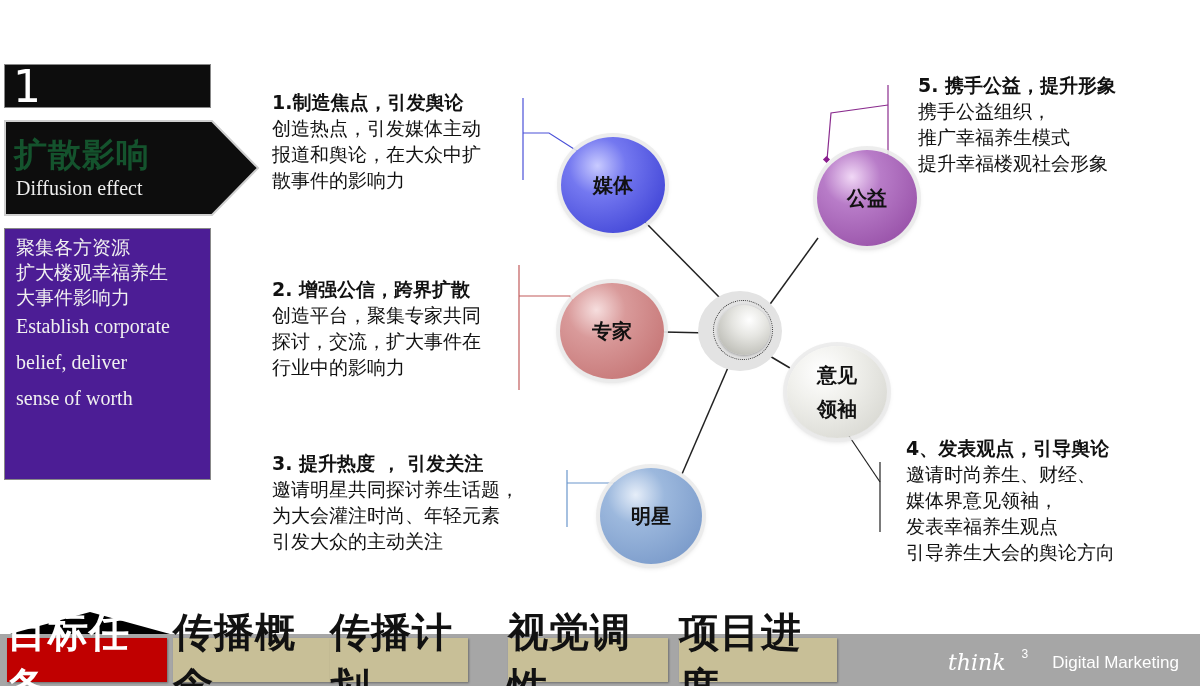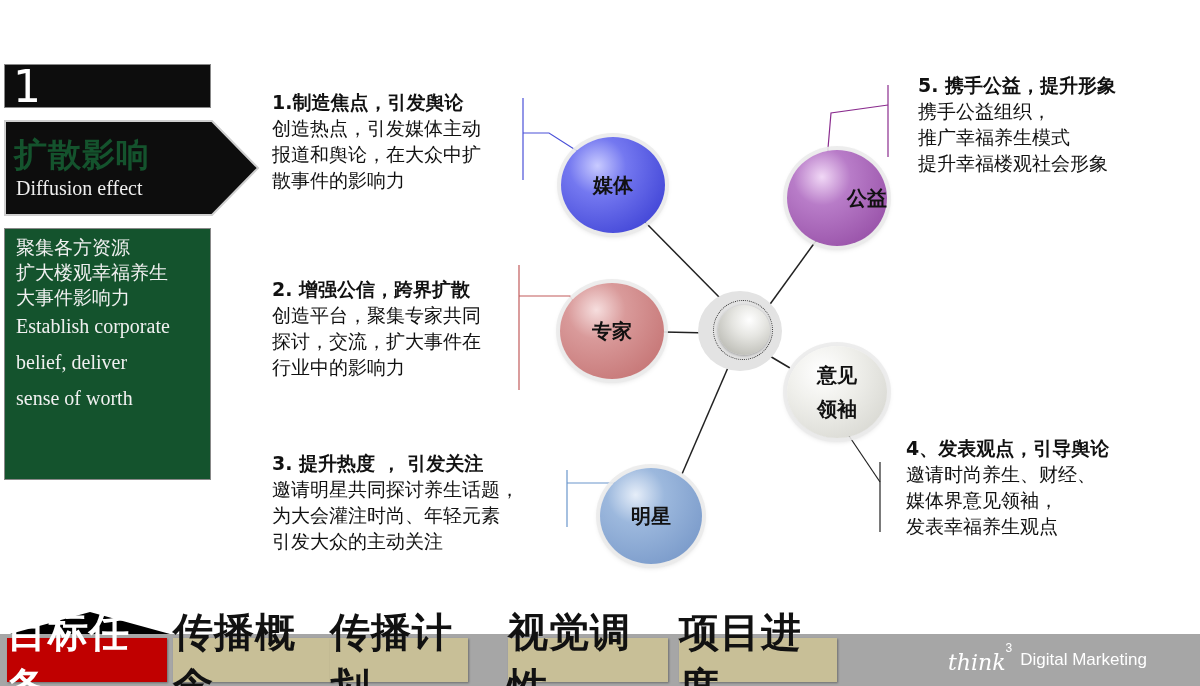--- a/index.html
+++ b/index.html
@@ -8,41 +8,41 @@
 
   
   .num-box { position: absolute; left: 4px; top: 64px; width: 207px; height: 44px; background: #0d0d0d; border: 1px solid #888; }
   .num-box span { position: absolute; left: 8px; top: -2px; color: #fff; font-size: 44px; font-family: "DejaVu Sans", sans-serif; font-weight: normal; line-height: 48px; }
 
   .arrow-box { position: absolute; left: 4px; top: 120px; width: 254px; height: 96px; }
   .arrow-box svg { position: absolute; left: 0; top: 0; }
   .arrow-title { position: absolute; left: 14px; top: 133px; color: #14532d; font-size: 33px; font-weight: bold; font-family: "DejaVu Sans", sans-serif; letter-spacing: 1px; }
   .arrow-sub { position: absolute; left: 16px; top: 177px; color: #eee; font-size: 20px; font-family: "Liberation Serif", serif; }
 
-  .desc-box { position: absolute; left: 4px; top: 228px; width: 207px; height: 252px; background: #14532d; border: 1px solid #888; padding: 6px 0 0 11px; color: #f0f0f0; }
+  .desc-box { position: absolute; left: 4px; top: 228px; width: 207px; height: 252px; background: #4c1d95; border: 1px solid #888; padding: 6px 0 0 11px; color: #f0f0f0; }
   .desc-cn { font-size: 19px; line-height: 25px; font-family: "DejaVu Sans", sans-serif; }
   .desc-en { font-size: 20px; line-height: 40px; font-family: "Liberation Serif", serif; margin-top: -4px; }
 
   
   .tblock { position: absolute; font-family: "DejaVu Sans", sans-serif; color: #111; }
   .tblock .t-title { font-weight: bold; font-size: 19px; line-height: 25px; }
   .tblock .t-line { font-size: 19px; line-height: 26px; }
 
   
   .bubble { position: absolute; border-radius: 50%; display: flex; align-items: center; justify-content: center; text-align: center; font-weight: bold; font-family: "DejaVu Sans", sans-serif; color: #111; box-shadow: 0 0 0 4px rgba(235,235,235,0.9), 0 2px 6px rgba(0,0,0,0.25); }
   .bubble span { font-size: 20px; line-height: 34px; }
 
   svg.lines { position: absolute; left: 0; top: 0; }
 
   
   .nav-triangle { position: absolute; left: 10px; top: 612px; width: 0; height: 0; border-left: 80px solid transparent; border-right: 80px solid transparent; border-bottom: 22px solid #000; }
   .nav-bar { position: absolute; left: 0; top: 634px; width: 1200px; height: 52px; background: #a6a6a6; }
   .nav-tab { position: absolute; top: 638px; height: 44px; display: flex; align-items: center; justify-content: center; font-size: 40px; font-weight: bold; font-family: "DejaVu Sans", sans-serif; color: #111; background: #c8bf97; box-shadow: 1px 1px 2px rgba(0,0,0,0.35); letter-spacing: 1px; }
   .nav-tab.active { background: #c00000; color: #fff; }
-  .brand { position: absolute; left: 948px; top: 650px; color: #fff; display: flex; align-items: flex-start; }
+  .brand { position: absolute; left: 948px; top: 650px; color: #fff; display: flex; align-items: center; gap: 16px; }
   .brand .logo { font-family: "DejaVu Serif", serif; font-style: italic; font-size: 22px; }
   .brand .sup { font-size: 12px; vertical-align: super; position: relative; top: -9px; margin-right: 8px; }
   .brand .name { font-size: 17px; font-family: "Liberation Sans", sans-serif; }
 </style>
 </head>
 <body>
 
 <div class="num-box">
   <span>1</span>
 </div>
@@ -113,34 +113,35 @@
   <div class="t-line">邀请明星共同探讨养生话题，</div>
   <div class="t-line">为大会灌注时尚、年轻元素</div>
   <div class="t-line">引发大众的主动关注</div>
 </div>
 
 <div class="tblock" style="left:906px; top:436px;">
   <div class="t-title">4、发表观点，引导舆论</div>
   <div class="t-line">邀请时尚养生、财经、</div>
   <div class="t-line">媒体界意见领袖，</div>
   <div class="t-line">发表幸福养生观点</div>
+  <div class="t-line">引导养生大会的舆论方向</div>
 </div>
 
 <div class="tblock" style="left:918px; top:73px;">
   <div class="t-title">5.  携手公益，提升形象</div>
   <div class="t-line">携手公益组织，</div>
   <div class="t-line">推广幸福养生模式</div>
   <div class="t-line">提升幸福楼观社会形象</div>
 </div>
 
 <div class="bubble" style="left:561px; top:137px; width:104px; height:96px; background: radial-gradient(circle at 35% 30%, #c9cbff 0%, #7478f0 30%, #4448d8 80%, #3236b0 100%);">
   <span>媒体</span>
 </div>
 
-<div class="bubble" style="left:787px; top:150px; width:100px; height:96px; background: radial-gradient(circle at 35% 28%, #f1d8f6 0%, #b87cc8 30%, #9a54aa 80%, #7f3d90 100%); justify-content: flex-end;">
+<div class="bubble" style="left:817px; top:150px; width:100px; height:96px; background: radial-gradient(circle at 35% 28%, #f1d8f6 0%, #b87cc8 30%, #9a54aa 80%, #7f3d90 100%);">
   <span>公益</span>
 </div>
 
 <div class="bubble" style="left:560px; top:283px; width:104px; height:96px; background: radial-gradient(circle at 35% 28%, #f6dede 0%, #d99a9a 30%, #c77878 80%, #a85a5a 100%);">
   <span>专家</span>
 </div>
 
 <div class="bubble" style="left:787px; top:346px; width:100px; height:92px; background: radial-gradient(circle at 35% 28%, #ffffff 0%, #f0f0ec 35%, #d8d8d2 85%, #bdbdb6 100%); flex-direction: column;">
   <span>意见</span>
   <span>领袖</span>

